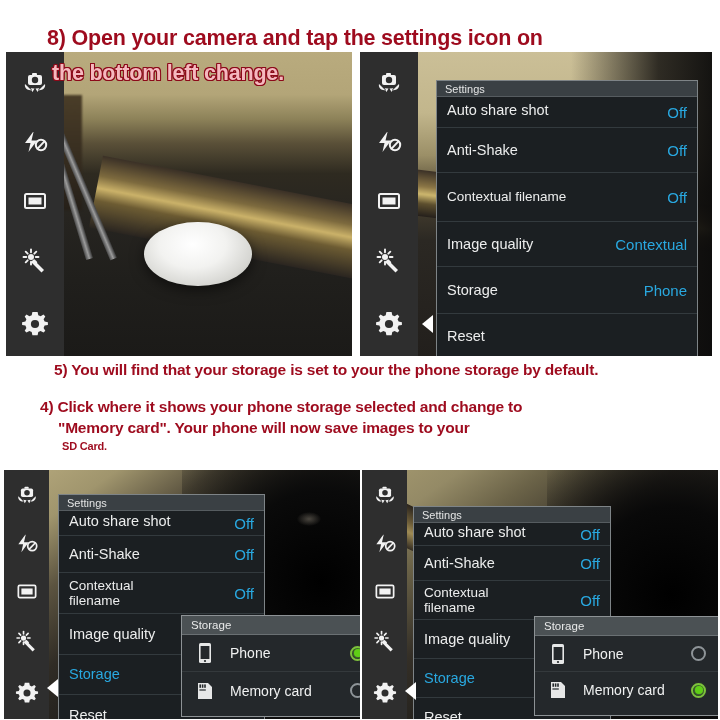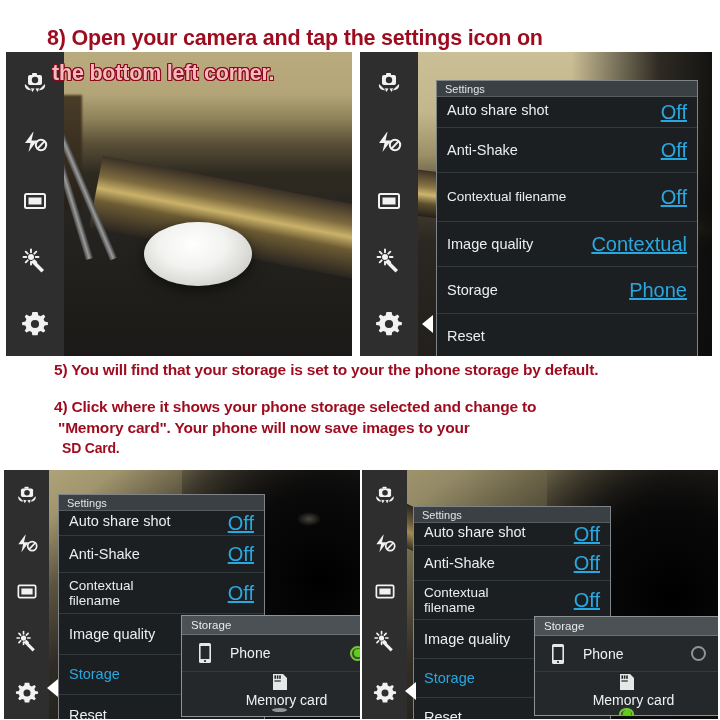--- a/index.html
+++ b/index.html
@@ -157,21 +157,21 @@
     border-bottom: 1px solid #565c60;
   }
   .sm-row {
     display:flex; align-items:center; justify-content:space-between;
     padding: 0 10px;
     border-bottom: 1px solid #333a3e;
     background: #1b1f22;
   }
   .sm-label { font-size: 14.5px; color: #eceded; line-height: 1.12; }
   .sm-label.two { font-size: 13.5px; }
-  .sm-value { font-size: 20px; color: #29a8e0; margin-left: 10px; white-space: nowrap; text-decoration: underline; }
+  .sm-value { font-size: 15px; color: #29a8e0; margin-left: 10px; white-space: nowrap; }
   .sm-label.hl { color: #29a8e0; }
   .sm-row.clipped .sm-label { margin-top: -4px; }
 
   
   .menu-arrow {
     position:absolute;
     width: 0; height: 0;
     border-top: 9px solid transparent;
     border-bottom: 9px solid transparent;
     border-right: 11px solid #ffffff;
@@ -192,21 +192,21 @@
     font-size: 11.5px;
     padding: 3px 9px;
     border-bottom: 1px solid #6a7073;
   }
   .sd-row {
     display:flex; align-items:center;
     padding: 0 12px;
     border-bottom: 1px solid #34393c;
     background:#24282b;
   }
-  .sd-row:last-child { border-bottom: none; flex-direction: column; }
+  .sd-row:last-child { border-bottom: none; }
   .sd-icon { width: 22px; display:flex; align-items:center; justify-content:center; }
   .sd-icon svg { display:block; fill:#e6e7e7; }
   .sd-text { flex:1; color:#f0f1f1; font-size:14px; margin-left:14px; }
   .radio {
     width: 15px; height: 15px; border-radius: 50%;
     border: 2px solid #8e9498; box-sizing:border-box;
     display:flex; align-items:center; justify-content:center;
     background: transparent;
   }
   .radio.on { border-color: #7fbf3f; }
@@ -580,22 +580,22 @@
           </svg>
         </span>
         <span class="sd-text">Memory card</span>
         <span class="radio on"></span>
       </div>
     </div>
   </div>
 
   <div class="anno" style="left:47px; top:25px; font-size:21.5px;">8) Open your camera and tap the settings icon on</div>
 
-  <div class="anno anno-over" style="left:52px; top:60px; font-size:21.5px;">the bottom left corner.</div>
+  <div class="anno anno-over" style="left:52px; top:60px; font-size:21.5px;">the bottom left change.</div>
 
 
   <div class="anno" style="left:54px; top:360px; font-size:15.5px;">5) You will find that your storage is set to your the phone storage by default.</div>
 
-  <div class="anno" style="left:54px; top:397px; font-size:15.5px;">4) Click where it shows your phone storage selected and change to</div>
+  <div class="anno" style="left:40px; top:397px; font-size:15.5px;">4) Click where it shows your phone storage selected and change to</div>
   <div class="anno" style="left:58px; top:418px; font-size:15.5px;">"Memory card". Your phone will now save images to your</div>
-  <div class="anno" style="left:62px; top:440px; font-size:14px;">SD Card.</div>
+  <div class="anno" style="left:62px; top:440px; font-size:11px;">SD Card.</div>
 
 </div>
 
 </body></html>

